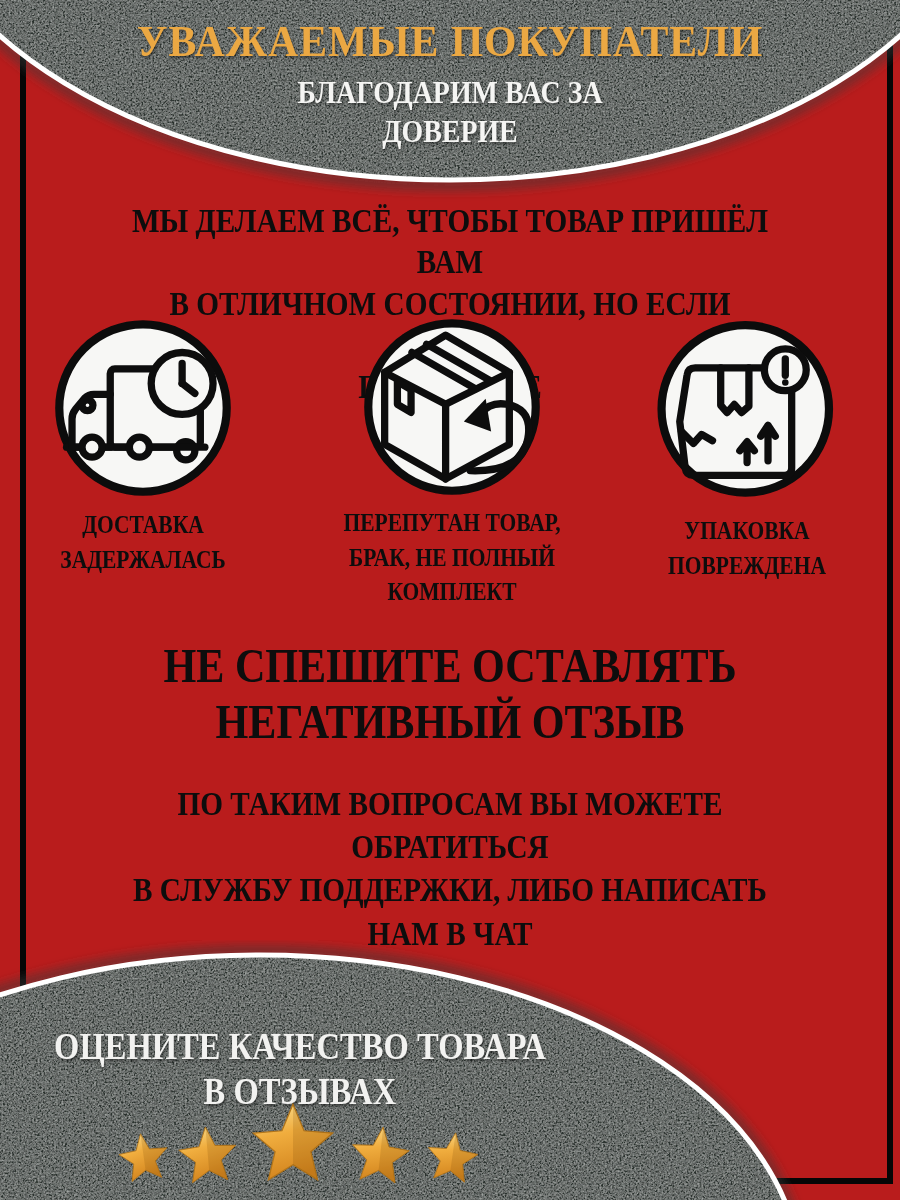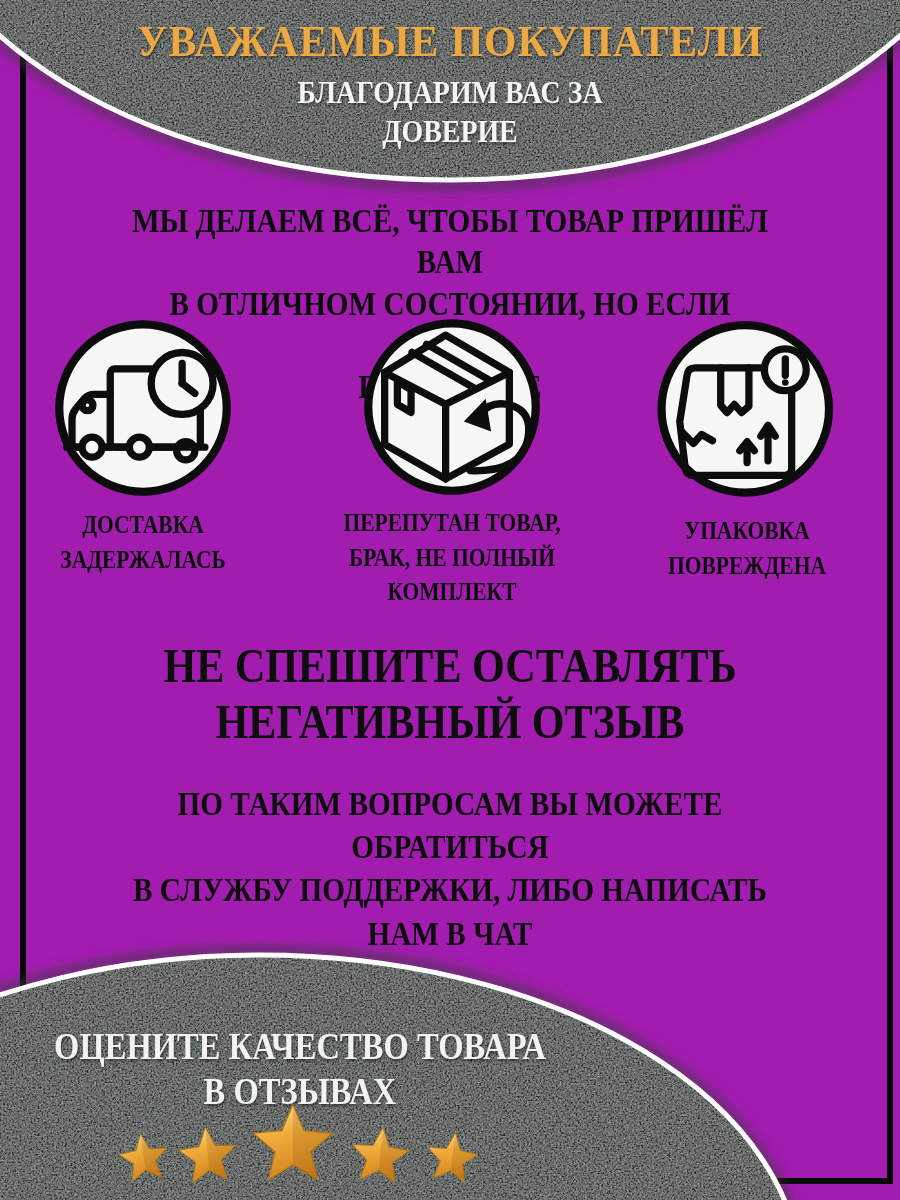--- a/index.html
+++ b/index.html
@@ -1,18 +1,18 @@
 <!DOCTYPE html>
 <html><head>
 <meta charset="utf-8">
 <style>
   html,body{margin:0;padding:0;background:#cbcbcb;}
   .page{
     position:relative;width:900px;height:1200px;overflow:hidden;
-    background:#a21caf;
+    background:#b91c1c;
     font-family:"Liberation Serif","DejaVu Serif",serif;
     font-weight:bold;
   }
   .frame{
     position:absolute;left:20px;top:0;width:873px;height:1184px;
     box-sizing:border-box;border:6px solid #060606;
   }
   .layer{position:absolute;left:0;top:0;}
   .txt{position:absolute;text-align:center;color:#0d0d0d;}
   .condense{transform:scaleX(0.86);transform-origin:50% 50%;}

